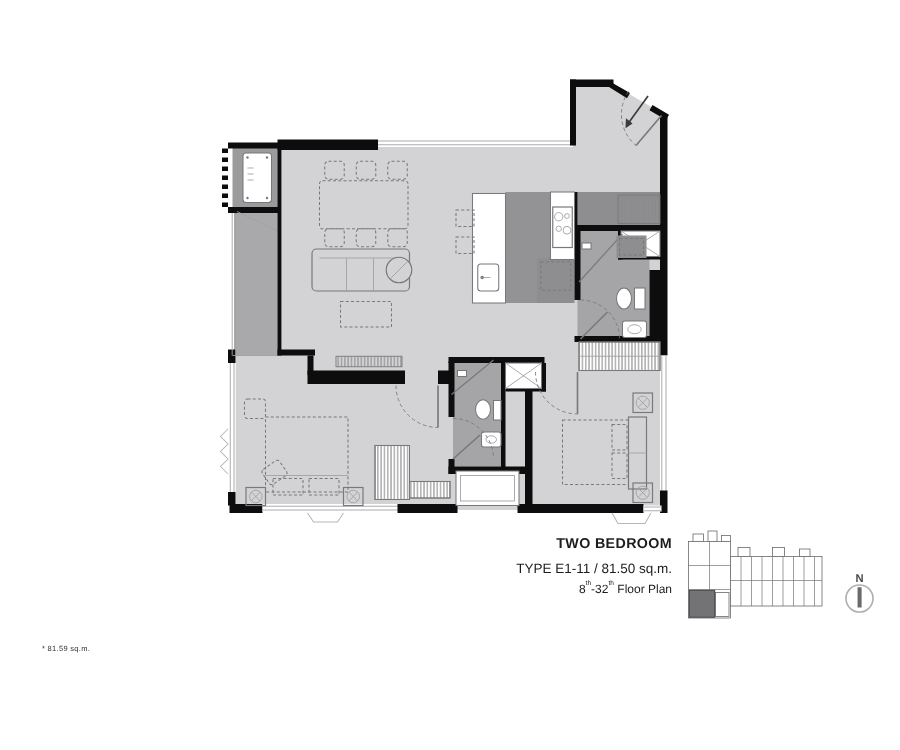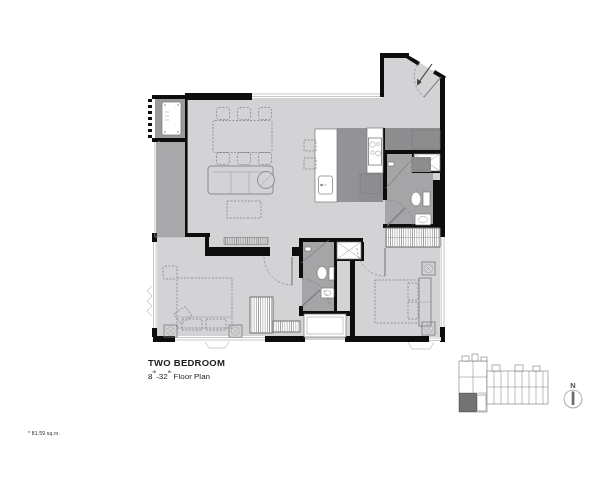--- a/index.html
+++ b/index.html
@@ -26,21 +26,21 @@
   .dash{fill:none;stroke:var(--line);stroke-width:.7;stroke-dasharray:2 1.5;}
   .arc{fill:none;stroke:var(--line);stroke-width:.6;stroke-dasharray:2.4 1.8;}
   .leaf{fill:none;stroke:var(--line);stroke-width:1.1;}
   .hatchR{fill:url(#hatch);stroke:var(--line);stroke-width:.6;}
   .kp{fill:#fff;stroke:#6f6f71;stroke-width:.55;}
   .kpl{fill:none;stroke:#6f6f71;stroke-width:.45;}
   .kph{fill:var(--keyplan_highlight);stroke:#3a3a3c;stroke-width:.6;}
   .veg{fill:none;stroke:#b7b7b9;stroke-width:.7;}
   text.cN{font:bold 7.5px "Liberation Sans",sans-serif;fill:#4a4a4c;}
   
-  .caption{position:absolute;left:148px;top:357px;width:300px;text-align:left;color:var(--text);}
+  .caption{position:absolute;left:148px;top:357px;width:300px;text-align:right;color:var(--text);}
   .cap-title{font-size:9.5px;font-weight:bold;letter-spacing:.25px;line-height:11px;}
   .cap-type{font-size:9px;line-height:11px;margin-top:6px;}
   .cap-floor{font-size:8px;line-height:10px;margin-top:1px;}
   .cap-floor sup{font-size:.55em;position:relative;top:-.45em;}
   .footnote{position:absolute;left:28px;top:430px;font-size:5px;color:#2a2a2a;letter-spacing:.2px;}
 </style>
 </head>
 <body>
 
 <div class="stage">
@@ -306,18 +306,19 @@
 
   <g>
     <text class="cN" x="573" y="388" text-anchor="middle">N</text>
     <circle cx="573" cy="399" r="9" fill="none" stroke="#b0b0b2" stroke-width="1.1"></circle>
     <rect x="571.7" y="391.5" width="2.7" height="13.5" fill="#6a6a6c"></rect>
   </g>
 </svg>
 
 <div class="caption">
   <div class="cap-title">TWO BEDROOM</div>
+  <div class="cap-type">TYPE E1-11 / 81.50 sq.m.</div>
   <div class="cap-floor"><span>8</span><sup>th</sup><span>-32</span><sup>th</sup><span> Floor Plan</span></div>
 </div>
 
 <div class="footnote">* 81.59 sq.m.</div>
 
 </div>
 
 </body></html>

